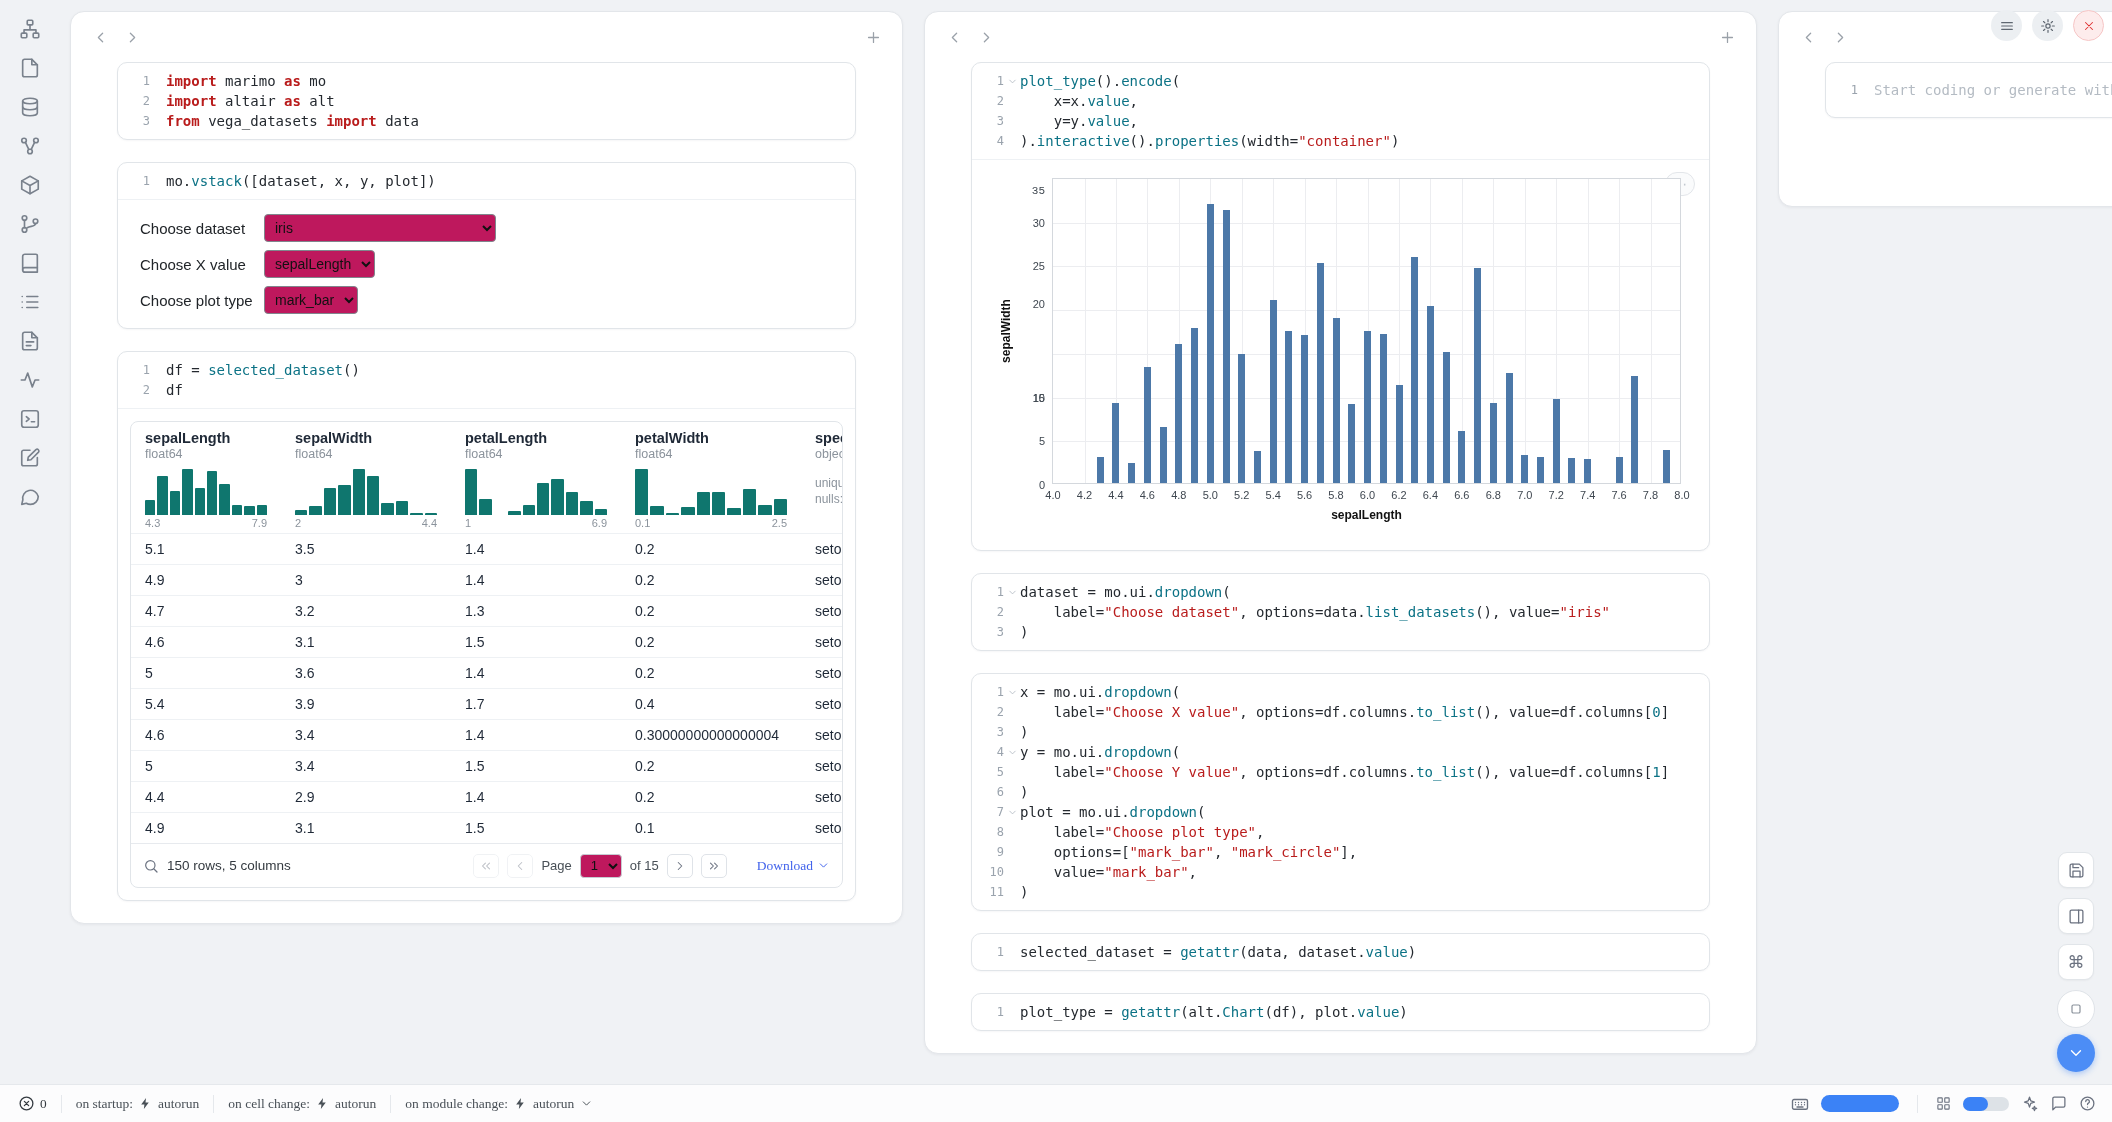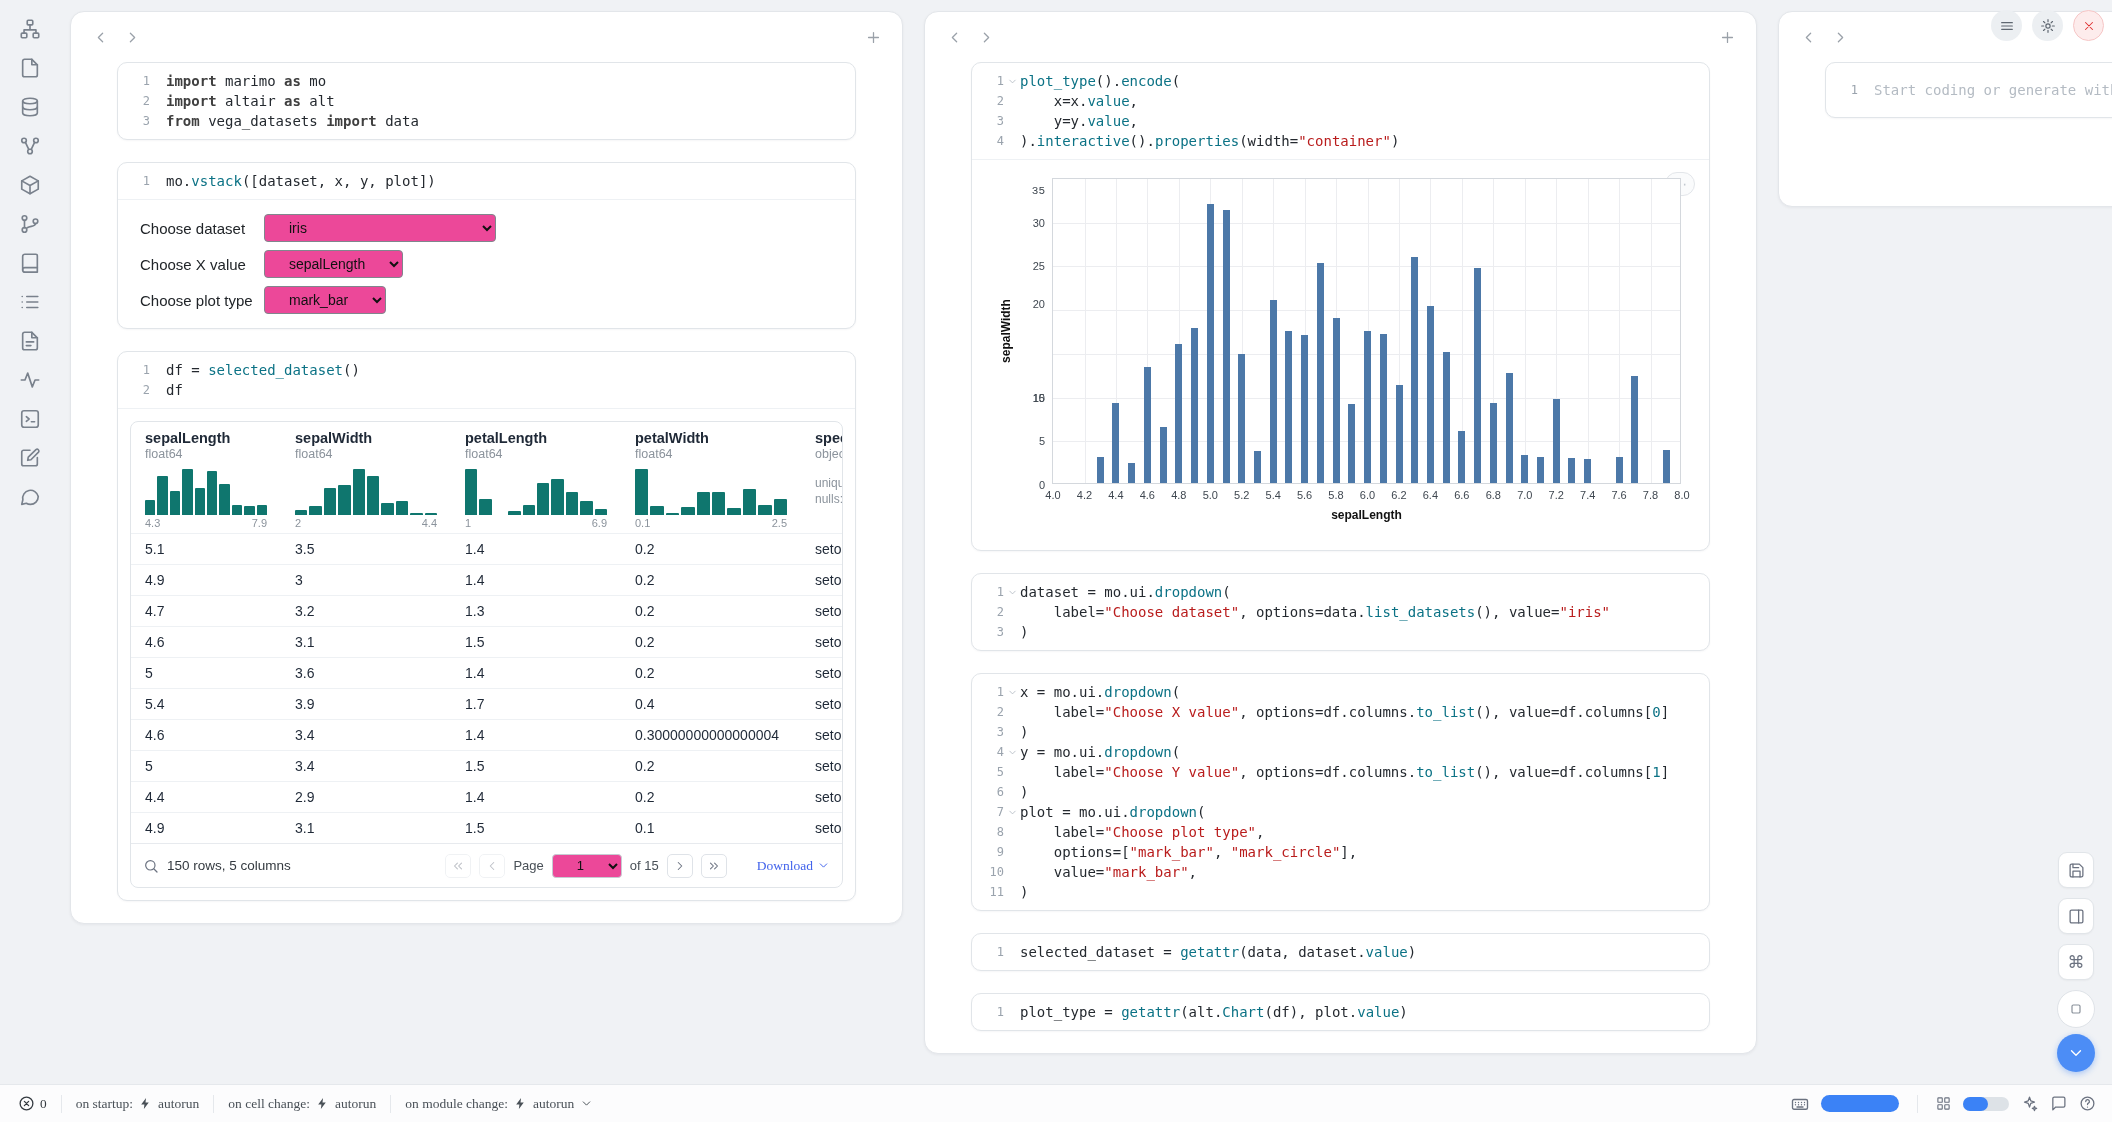--- a/index.html
+++ b/index.html
@@ -23,32 +23,32 @@
   .cells{padding:0 46px 22px}
 
   
   .cell{border:1px solid #e1e5e9;border-radius:10px;margin-bottom:22px;background:#fff;box-shadow:0 1px 2px rgba(16,24,40,.04);overflow:hidden}
   .cell:last-child{margin-bottom:0}
   .code{padding:8px 10px 8px 0;font-family:"DejaVu Sans Mono",monospace;font-size:14px;line-height:20px}
   .line{display:flex}
   .gutter{width:32px;flex:none;text-align:right;color:#9aa3ad;font-size:12px;line-height:20px}
   .fold{width:16px;flex:none;display:flex;align-items:center;justify-content:center;color:#b3bac2}
   .src{white-space:pre;color:#24292f}
-  .tk-k{color:#404040;font-weight:600}
+  .tk-k{color:#b91c1c;font-weight:600}
   .tk-f{color:#0b7285}
   .tk-s{color:#b91c1c}
   .tk-n{color:#0b7285}
   .output{border-top:1px solid #eef1f4}
 
   
   .controls{padding:14px 22px}
   .ctl-row{display:flex;align-items:center;margin-bottom:8px}
   .ctl-row:last-child{margin-bottom:0}
   .ctl-label{width:124px;font-size:15px;color:#212529}
-  select{font-size:14px;font-family:inherit;border:1px solid #80868d;border-radius:4px;background:#ec4899;height:28px;padding:0 20px;color:#111}
+  select{font-size:14px;font-family:inherit;border:1px solid #80868d;border-radius:4px;background:#be185d;height:28px;padding:0 6px;color:#111}
   select.wide{width:232px}
 
   
   .tbl{margin:12px;border:1px solid #e1e5e9;border-radius:8px;overflow:hidden}
   .tbl-clip{overflow:hidden}
   table{border-collapse:collapse;table-layout:fixed;width:870px}
   th{vertical-align:top;text-align:left;padding:8px 14px 4px;font-weight:600}
   .col-name{font-size:14.5px;color:#1f2937;white-space:nowrap;overflow:hidden}
   .col-dtype{font-size:12.5px;color:#8b939c;font-weight:400;margin-top:1px;white-space:nowrap;overflow:hidden}
   .hist{height:46px;display:flex;align-items:flex-end;gap:2px;margin-top:8px}

